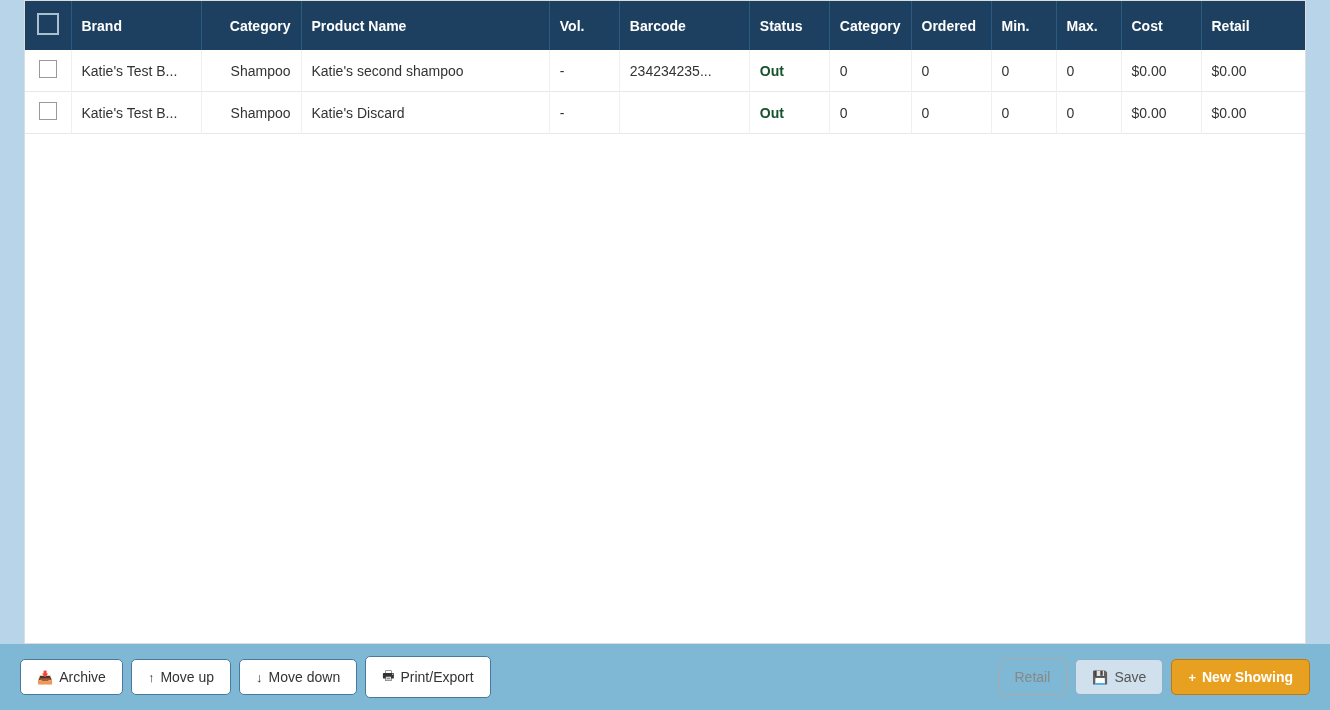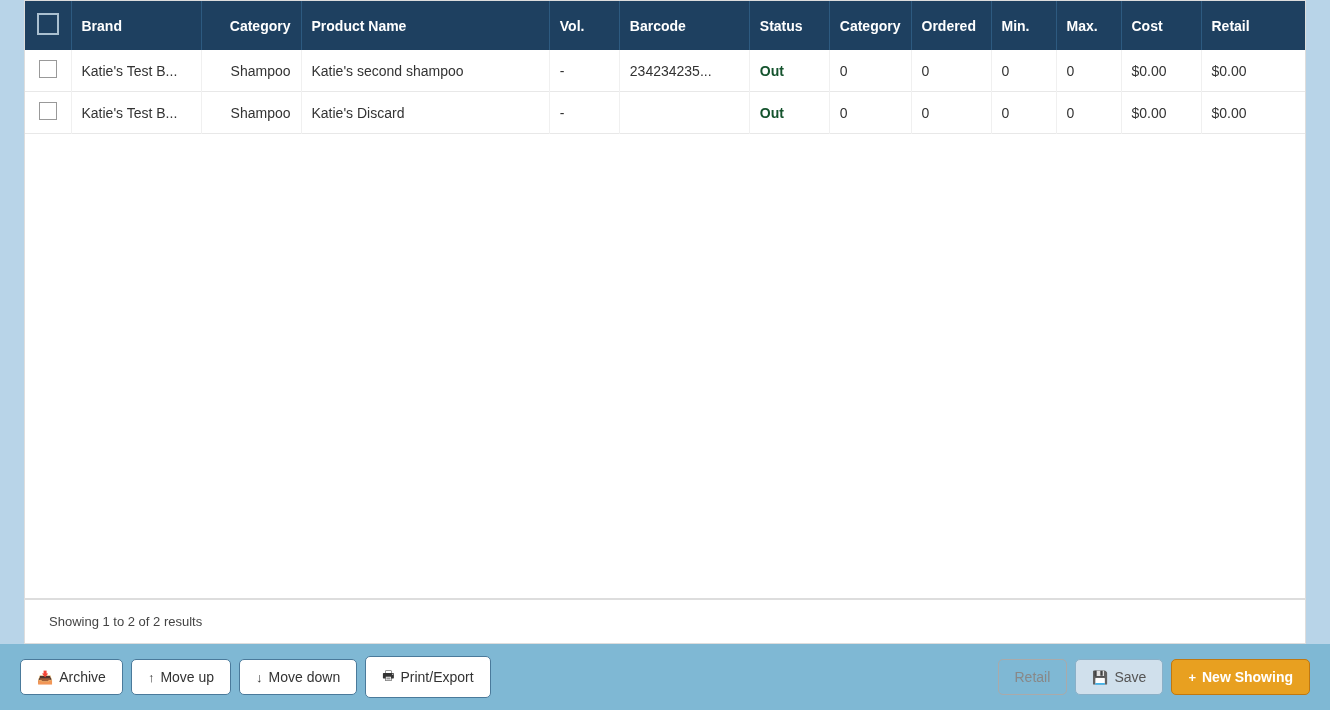--- a/index.html
+++ b/index.html
@@ -231,21 +231,20 @@
             <td class="col-inventory">0</td>
             <td class="col-ordered">0</td>
             <td class="col-min">0</td>
             <td class="col-max">0</td>
             <td class="col-cost">$0.00</td>
             <td class="col-retail">$0.00</td>
           </tr>
         </tbody>
     </table>
   </div>
-  <div class="showing-text">Showing 1 to 2 of 2 results</div>
 </div>
 
 <div class="bottom-bar">
   <button class="btn">
     <span class="btn-icon">📥</span>
     <span>Archive</span>
   </button>
   <button class="btn">
     <span class="btn-icon">↑</span>
     <span>Move up</span>

